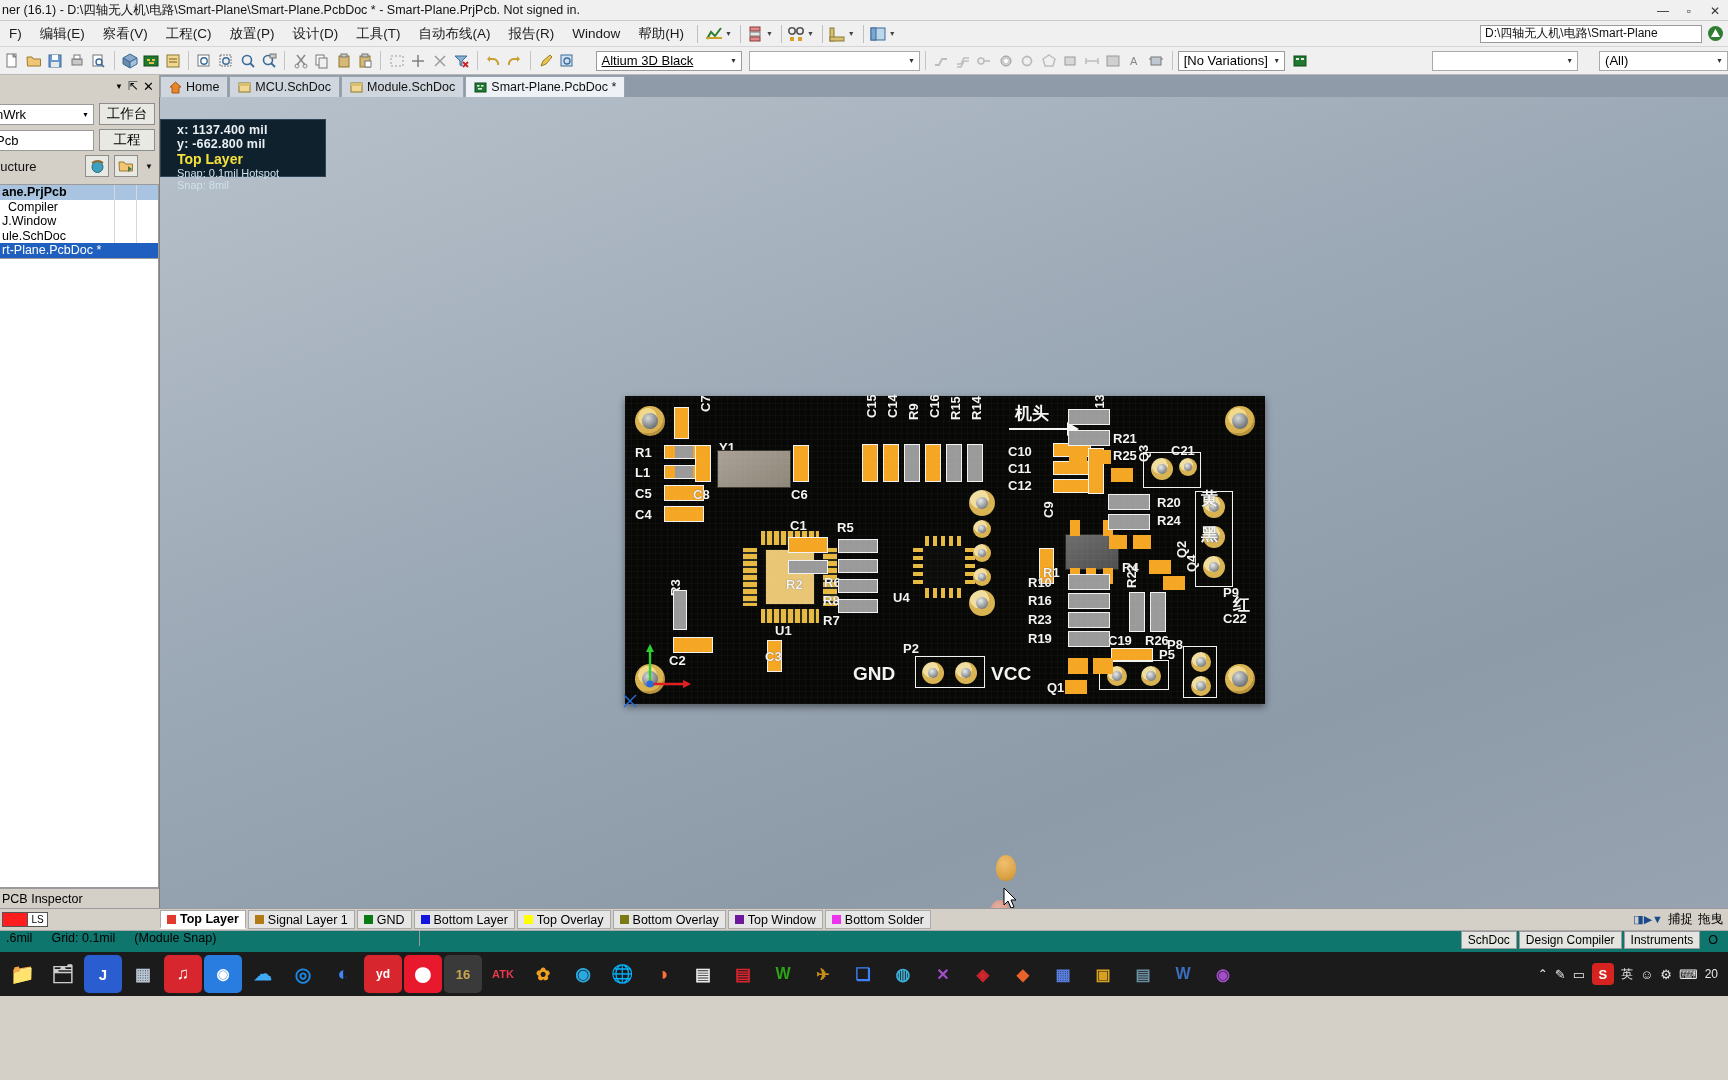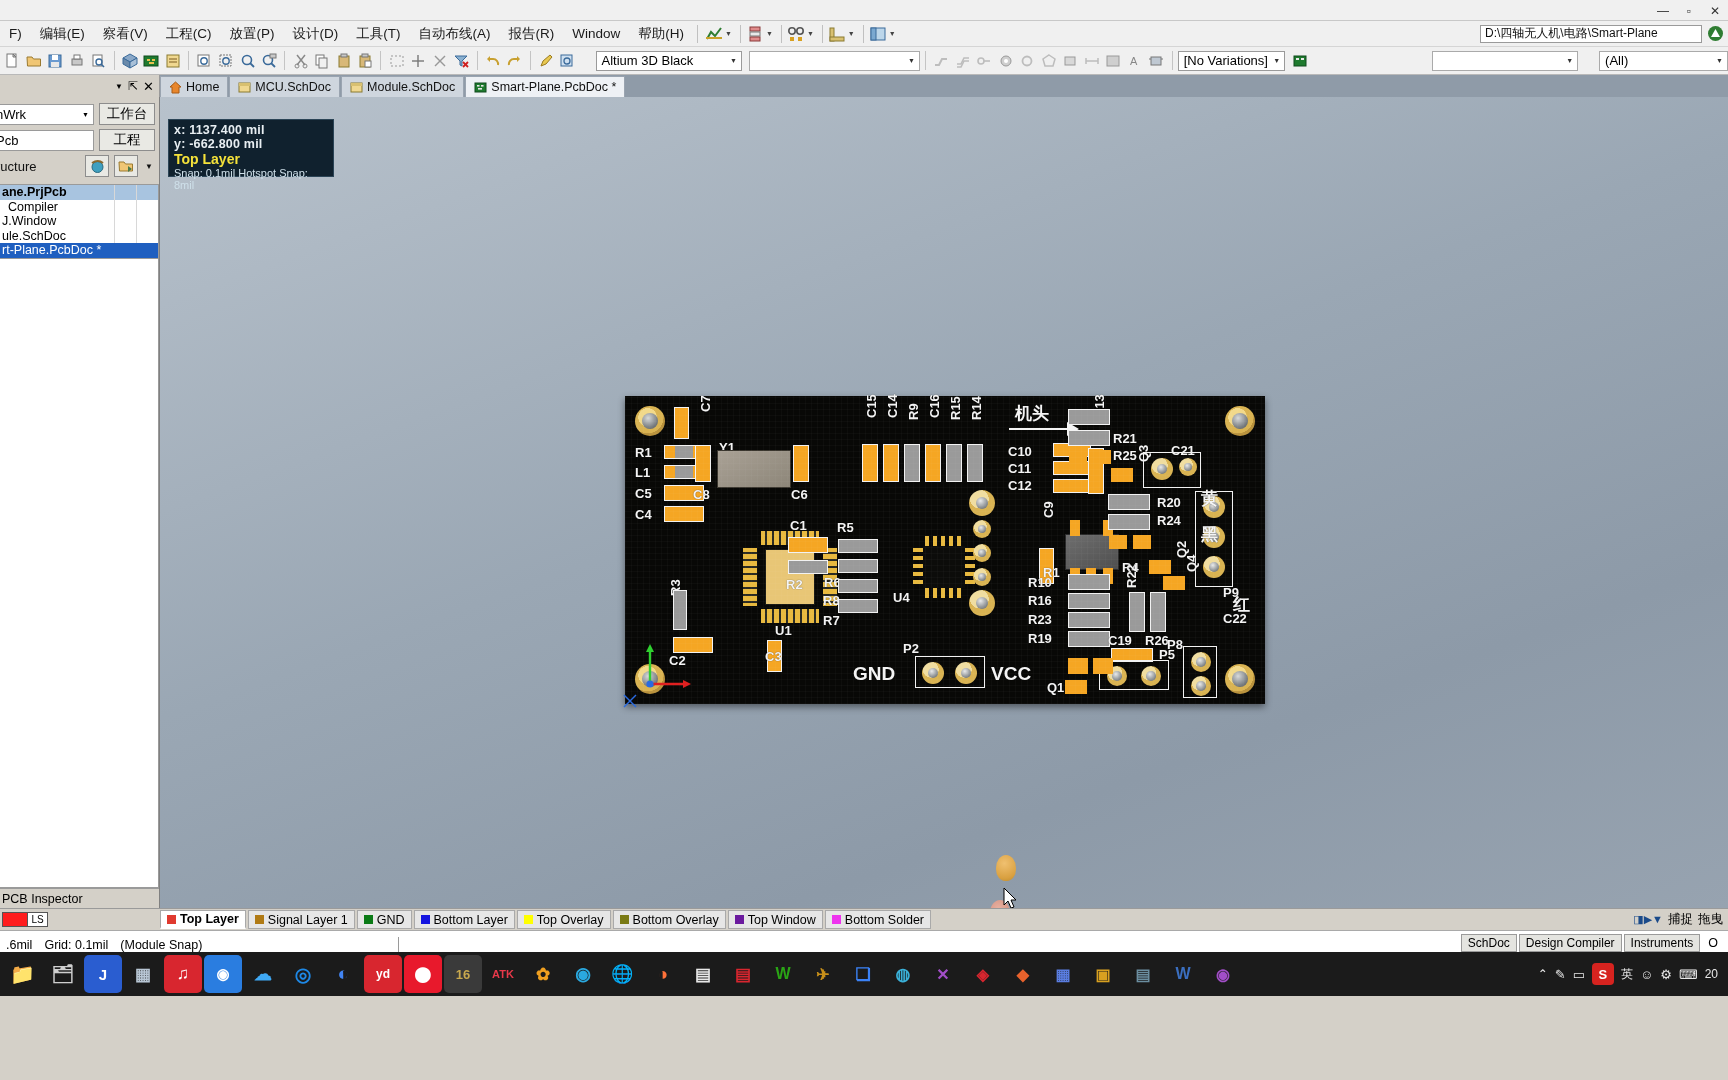--- a/index.html
+++ b/index.html
@@ -71,22 +71,22 @@
   .tree-row.sel-proj { background:#a8c4e0; font-weight:bold; }
   .tree-row.sel-doc { background:#1f5fc0; color:#fff; }
   .tree-blank { background:#fff; border:1px solid #9a9a9a; border-top:none; border-left:none;
     flex:1; }
   .lp-footer { height:20px; background:#d4d0c8; border-top:1px solid #9a9a9a;
     display:flex; align-items:center; font-size:12.5px; padding-left:2px; }
 
   
   .canvas { flex:1; position:relative; overflow:hidden;
     background:linear-gradient(160deg,#b8c2cc 0%,#9aa7b4 45%,#8d9aa8 75%,#97a3b0 100%); }
-  .coord-box { position:absolute; left:8px; top:22px; width:166px; height:58px;
-    background:#10212e; border:1px solid #2b4456; padding:3px 5px; }
+  .coord-box { position:absolute; left:0; top:22px; width:166px; height:58px;
+    background:#10212e; border:1px solid #2b4456; padding:3px 16px; }
   .coord-line { font-size:12.5px; color:#e8eef2; font-weight:bold; letter-spacing:.2px; }
   .coord-line .lbl { color:#e8eef2; }
   .coord-layer { font-size:14px; color:#f5e23a; font-weight:bold; line-height:1.15; }
   .coord-snap { font-size:11px; color:#cfe0ea; }
 
   
   .board { position:absolute; left:465px; top:299px; width:640px; height:308px;
     background:#080806; box-shadow:0 3px 7px rgba(0,0,0,.45); }
   .board::after { content:""; position:absolute; inset:0; pointer-events:none;
     background-image:repeating-linear-gradient(0deg,rgba(255,255,255,.022) 0 1px,transparent 1px 6px),
@@ -130,22 +130,22 @@
     font-size:12.5px; }
   .ls-swatch { width:26px; height:15px; background:#ff1d1d; border:1px solid #555; }
   .ls-btn { width:20px; height:15px; border:1px solid #555; border-left:none; background:#fff;
     font-size:10px; display:flex; align-items:center; justify-content:center; }
   .ltab { display:flex; align-items:center; gap:4px; padding:1px 6px; height:19px;
     border:1px solid #a9a9a9; background:#e6e6e6; margin-right:2px; white-space:nowrap; }
   .ltab.active { background:#fff; font-weight:bold; border-bottom:2px solid #fff; }
   .lsq { width:9px; height:9px; display:inline-block; }
 
   
-  .statusbar { height:22px; background:#ffffff; border-top:1px solid #a9a9a9;
-    display:flex; align-items:flex-end; font-size:12.5px; }
+  .statusbar { height:22px; background:#0f766e; border-top:1px solid #a9a9a9;
+    display:flex; align-items:flex-start; font-size:12.5px;gap:7px; }
   .sb-cell { padding:0 6px; white-space:nowrap; }
   .sb-sep { width:1px; height:15px; background:#9a9a9a; }
   .sb-right { margin-left:auto; display:flex; align-items:center; gap:2px; padding-right:4px; }
   .sb-link { padding:1px 6px; border:1px solid #9a9a9a; background:#e4e4e0; font-size:12px; }
 
   
   .taskbar { height:44px; background:#1b1b1b; display:flex; align-items:center;
     padding:0 4px; gap:2px; }
   .tb-ico { width:38px; height:38px; border-radius:5px; display:flex; align-items:center;
     justify-content:center; font-size:15px; font-weight:bold; color:#fff; flex:0 0 auto; }
@@ -154,20 +154,21 @@
     color:#e8e8e8; font-size:12px; }
   .tray-s { width:22px; height:22px; border-radius:4px; background:#d6231f; color:#fff;
     display:flex; align-items:center; justify-content:center; font-weight:bold; font-size:13px; }
 
   svg { display:block; }
 </style>
 </head>
 <body>
 
 <div class="titlebar">
+  <span class="title-text">ner (16.1) - D:\四轴无人机\电路\Smart-Plane\Smart-Plane.PcbDoc * - Smart-Plane.PrjPcb. Not signed in.</span>
   <div class="win-btns">
     <div class="win-btn">—</div>
     <div class="win-btn">▫</div>
     <div class="win-btn">✕</div>
   </div>
 </div>
 
 <div class="menubar">
   <div class="menu-item">F)</div>
   <div class="menu-item">编辑(E)</div>
@@ -390,21 +391,21 @@
     <svg width="16" height="16" viewBox="0 0 16 16">
         <path d="M3 13 L5 8 L12 2 L14 4 L8 11 Z" fill="#e8c850" stroke="#9a7a20"></path>
       </svg>
     </div>
   <div class="tb-btn">
     <svg width="16" height="16" viewBox="0 0 16 16">
         <rect x="2" y="2" width="11" height="11" fill="#cfe0f0" stroke="#3a6a9a"></rect>
         <circle cx="8" cy="8" r="3" stroke="#3a6a9a" stroke-width="1.3" fill="none"></circle>
       </svg>
     </div>
-  <div class="tb-combo" style="width:150px; margin-left:17px;">
+  <div class="tb-combo" style="width:150px; margin-left:17px;text-decoration:underline;">
     <span>Altium 3D Black</span>
     <span class="arrow">▼</span>
   </div>
   <div class="tb-combo flat" style="width:175px; margin-left:6px;">
     <span class="arrow">▼</span>
   </div>
   <div class="tb-sep"></div>
   <div class="tb-btn">
     <svg width="16" height="16" viewBox="0 0 16 16">
         <polyline points="2,12 6,12 9,6 14,6" stroke="#bdbdbd" stroke-width="2" fill="none"></polyline>

